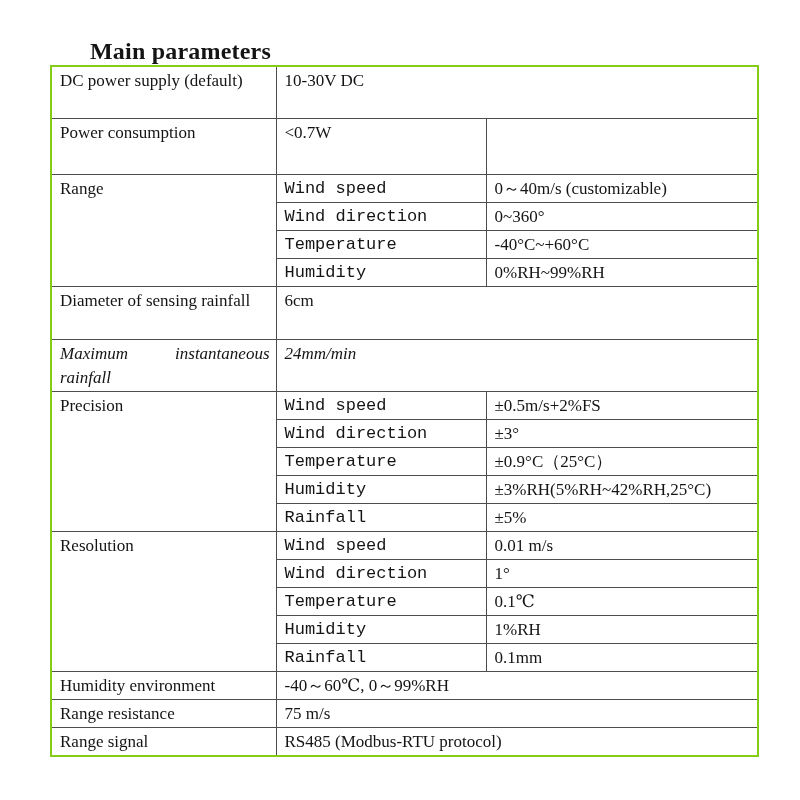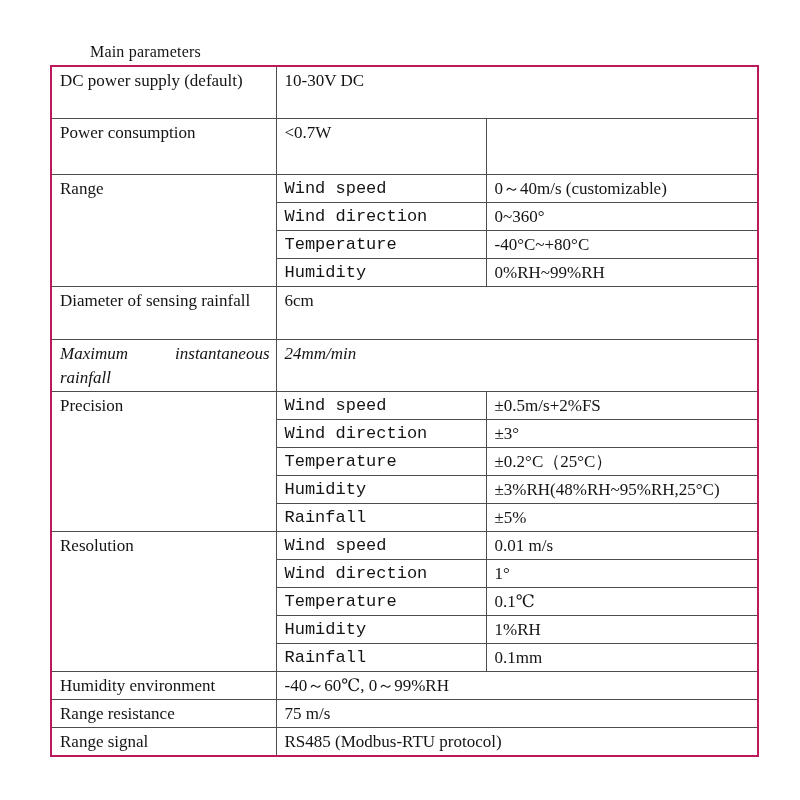--- a/index.html
+++ b/index.html
@@ -8,31 +8,31 @@
     background: #ffffff;
     width: 800px;
     height: 800px;
     font-family: "Liberation Serif", "DejaVu Serif", serif;
     color: #141414;
   }
   .page {
     padding: 41px 0 0 50px;
   }
   .doc-title {
-    font-size: 16px;
-    font-weight: normal;
+    font-size: 24px;
+    font-weight: bold;
     line-height: 21px;
     margin: 0 0 3px 40px;
     letter-spacing: 0.2px;
   }
   table.params {
     border-collapse: collapse;
     table-layout: fixed;
     width: 707px;
-    border: 2px solid #be185d;
+    border: 2px solid #84cc16;
   }
   table.params td {
     border: 1px solid #4d4d4d;
     vertical-align: top;
     font-size: 17px;
     line-height: 24px;
     padding: 2px 6px 1px 8px;
     box-sizing: border-box;
     overflow: hidden;
     background: #ffffff;
@@ -82,21 +82,21 @@
       <td rowspan="4">Range</td>
       <td class="subparam">Wind speed</td>
       <td>0～40m/s (customizable)</td>
     </tr>
     <tr class="rh-sub">
       <td class="subparam">Wind direction</td>
       <td>0~360°</td>
     </tr>
     <tr class="rh-sub">
       <td class="subparam">Temperature</td>
-      <td>-40°C~+80°C</td>
+      <td>-40°C~+60°C</td>
     </tr>
     <tr class="rh-sub">
       <td class="subparam">Humidity</td>
       <td>0%RH~99%RH</td>
     </tr>
 
     <tr class="rh-diam">
       <td class="justify2">Diameter of sensing rainfall</td>
       <td colspan="2">6cm</td>
     </tr>
@@ -110,25 +110,25 @@
       <td rowspan="5">Precision</td>
       <td class="subparam">Wind speed</td>
       <td>±0.5m/s+2%FS</td>
     </tr>
     <tr class="rh-sub5">
       <td class="subparam">Wind direction</td>
       <td>±3°</td>
     </tr>
     <tr class="rh-sub5">
       <td class="subparam">Temperature</td>
-      <td>±0.2°C（25°C）</td>
+      <td>±0.9°C（25°C）</td>
     </tr>
     <tr class="rh-sub5">
       <td class="subparam">Humidity</td>
-      <td>±3%RH(48%RH~95%RH,25°C)</td>
+      <td>±3%RH(5%RH~42%RH,25°C)</td>
     </tr>
     <tr class="rh-sub5">
       <td class="subparam">Rainfall</td>
       <td>±5%</td>
     </tr>
 
     <tr class="rh-sub5">
       <td rowspan="5">Resolution</td>
       <td class="subparam">Wind speed</td>
       <td>0.01 m/s</td>

